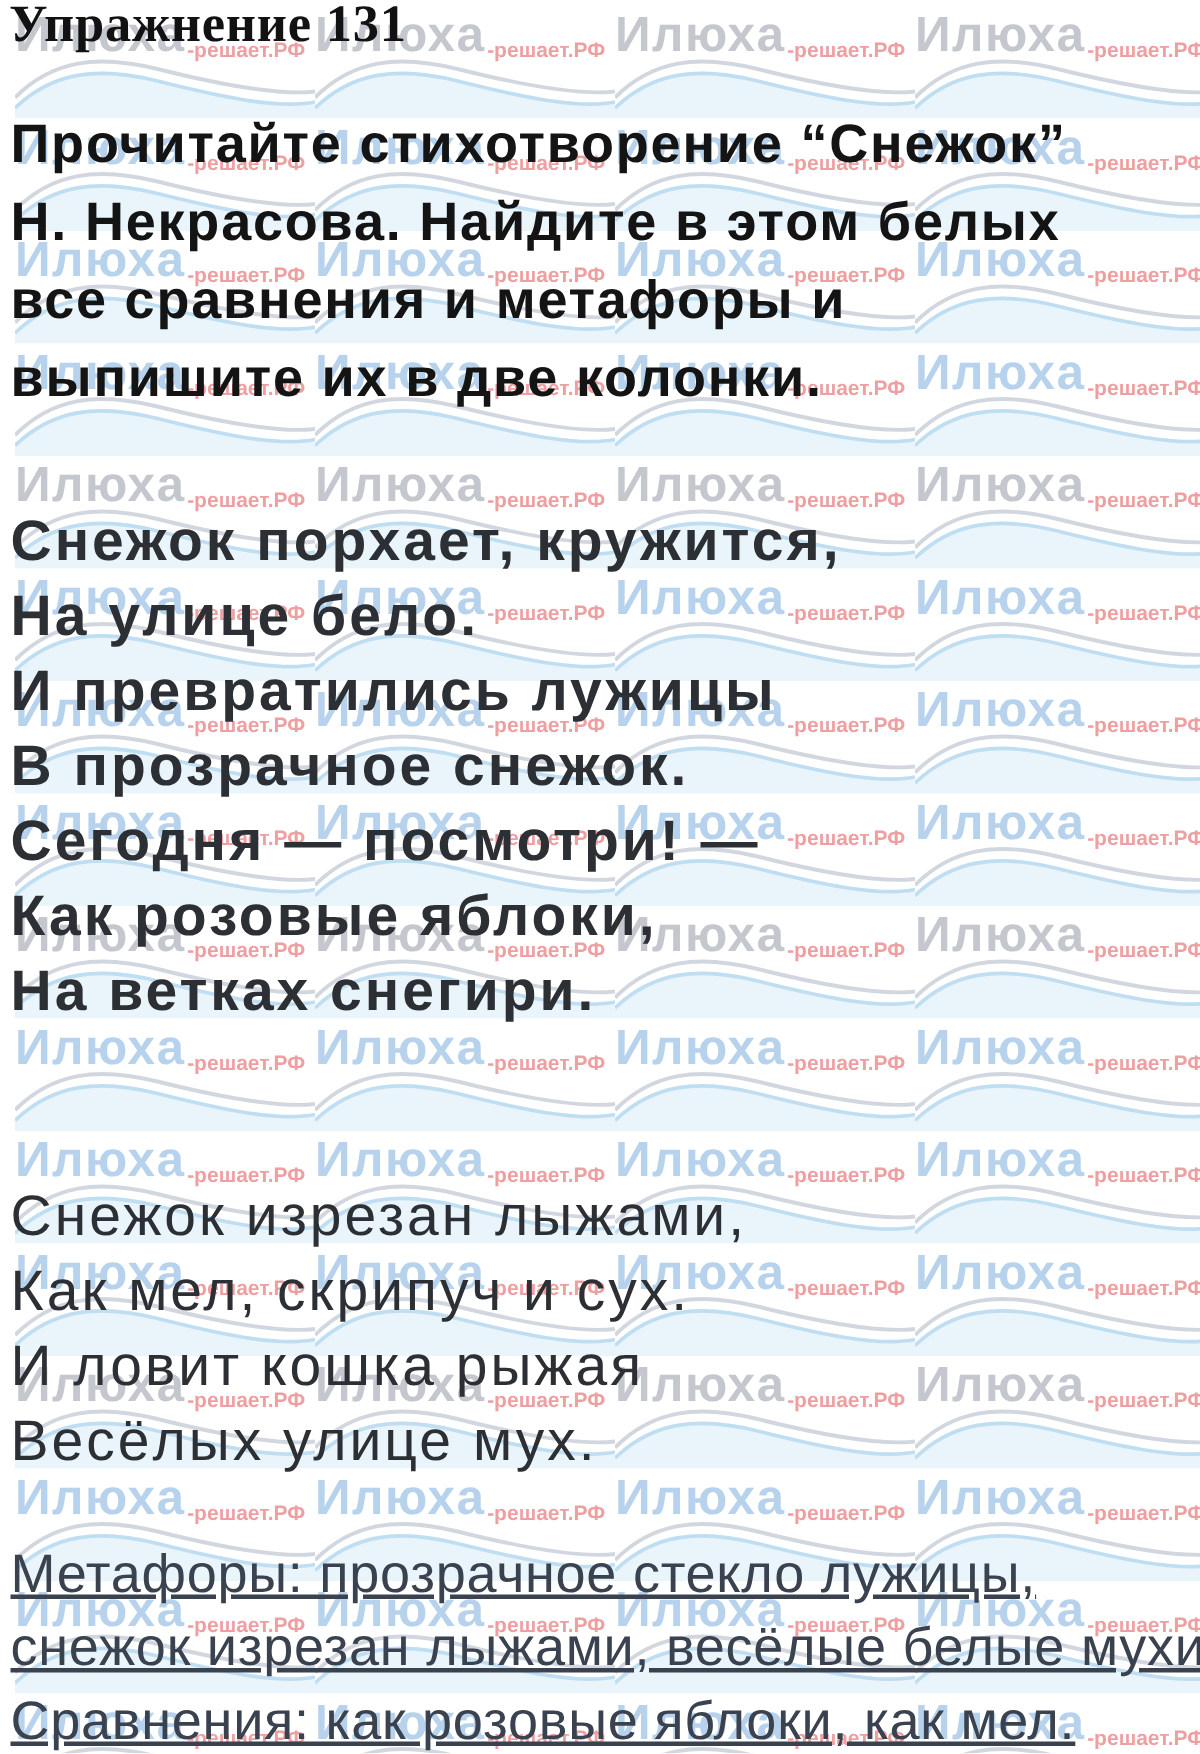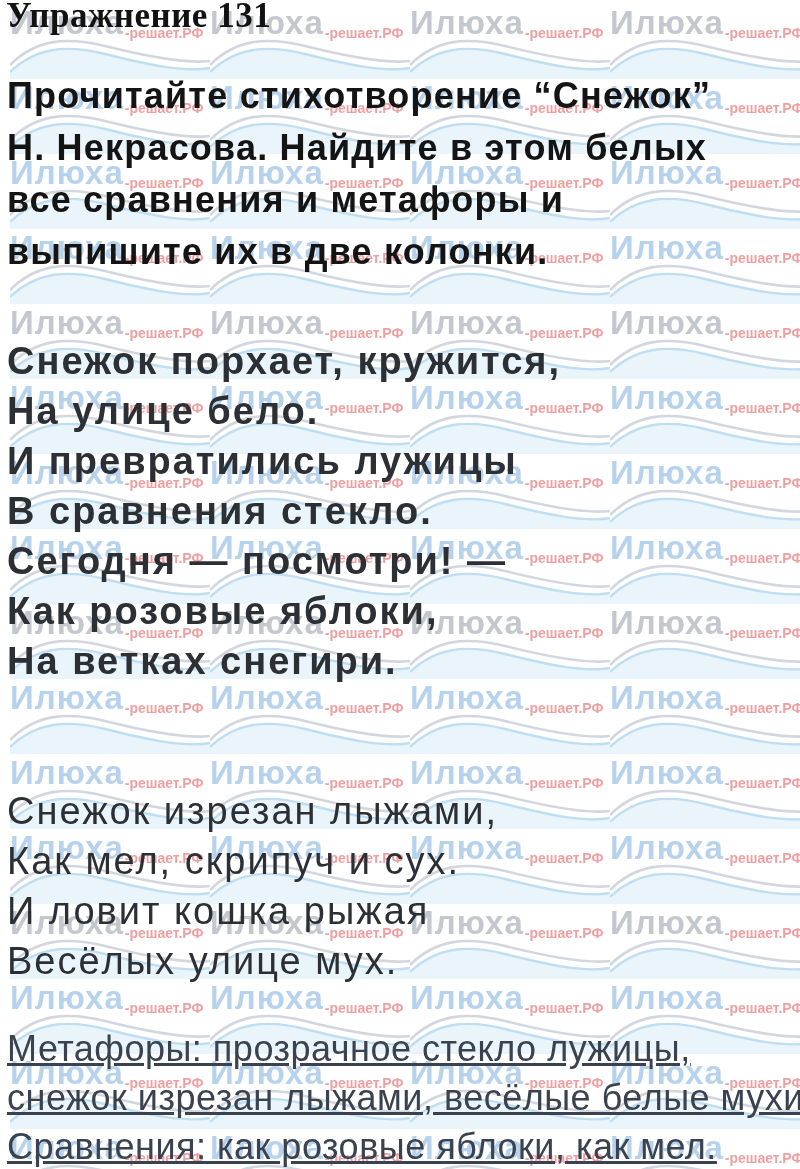--- a/index.html
+++ b/index.html
@@ -557,21 +557,21 @@
       <div>Прочитайте стихотворение “Снежок”</div>
       <div>Н. Некрасова. Найдите в этом белых</div>
       <div>все сравнения и метафоры и</div>
       <div>выпишите их в две колонки.</div>
     </div>
 
     <div class="poem stanza-1">
       <div>Снежок порхает, кружится,</div>
       <div>На улице бело.</div>
       <div>И превратились лужицы</div>
-      <div>В сравнения стекло.</div>
+      <div>В прозрачное снежок.</div>
       <div>Сегодня — посмотри! —</div>
       <div>Как розовые яблоки,</div>
       <div>На ветках снегири.</div>
     </div>
 
     <div class="poem stanza-2">
       <div>Снежок изрезан лыжами,</div>
       <div>Как мел, скрипуч и сух.</div>
       <div>И ловит кошка рыжая</div>
       <div>Весёлых улице мух.</div>

